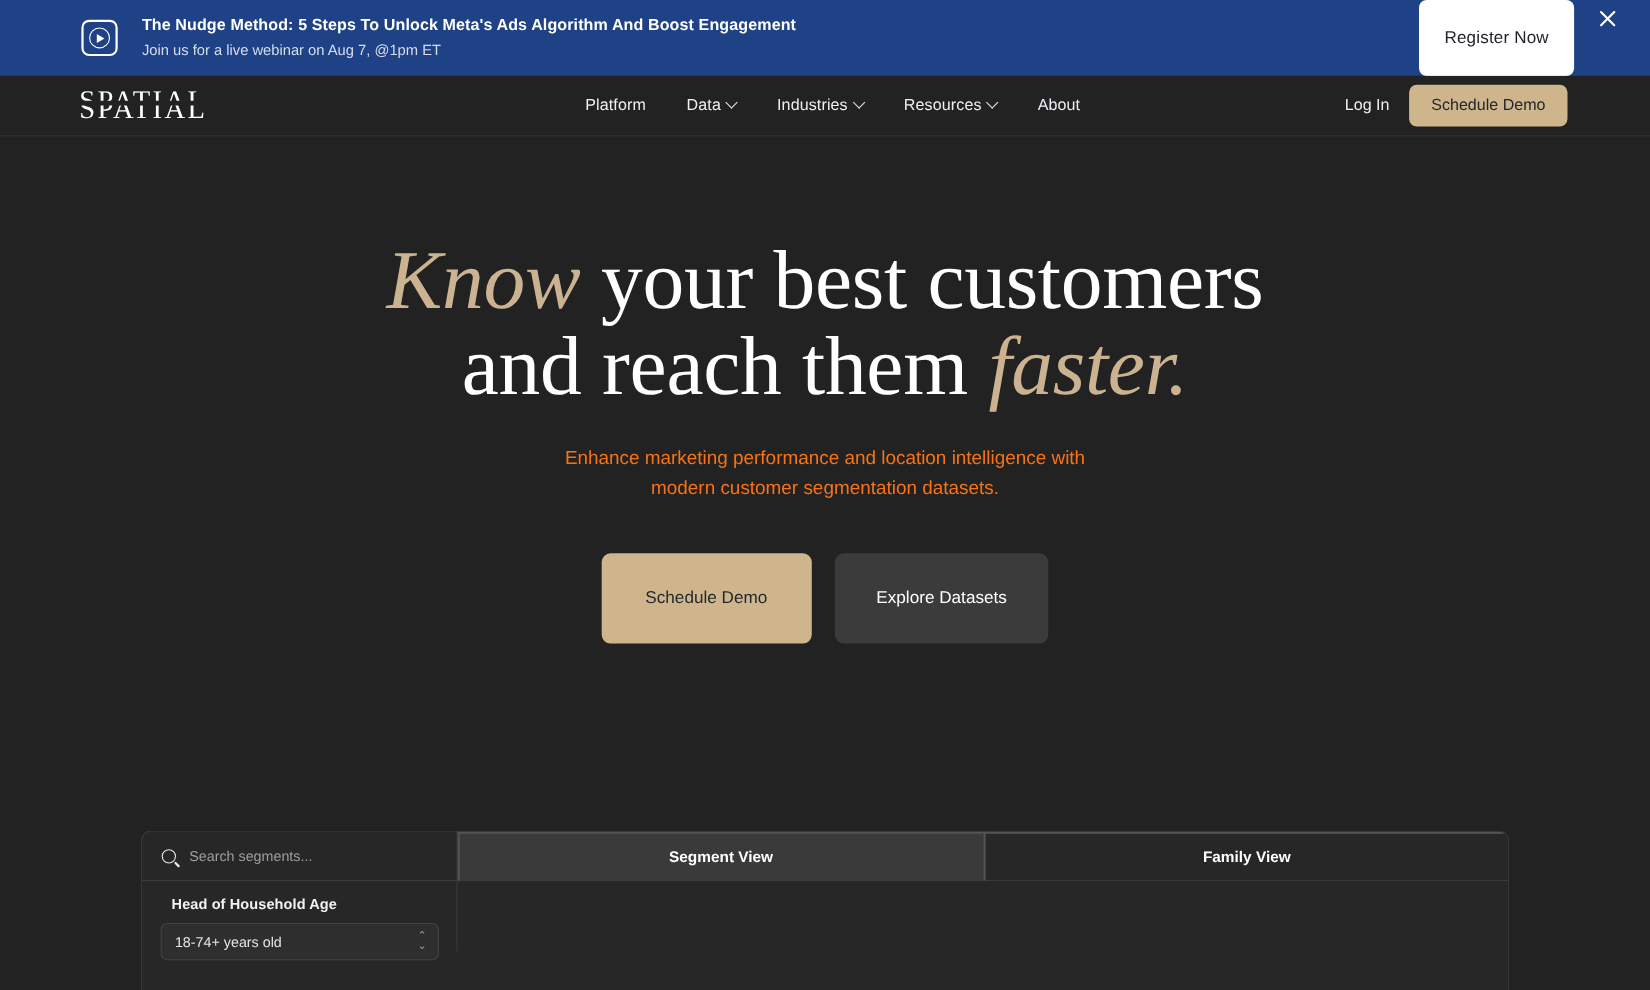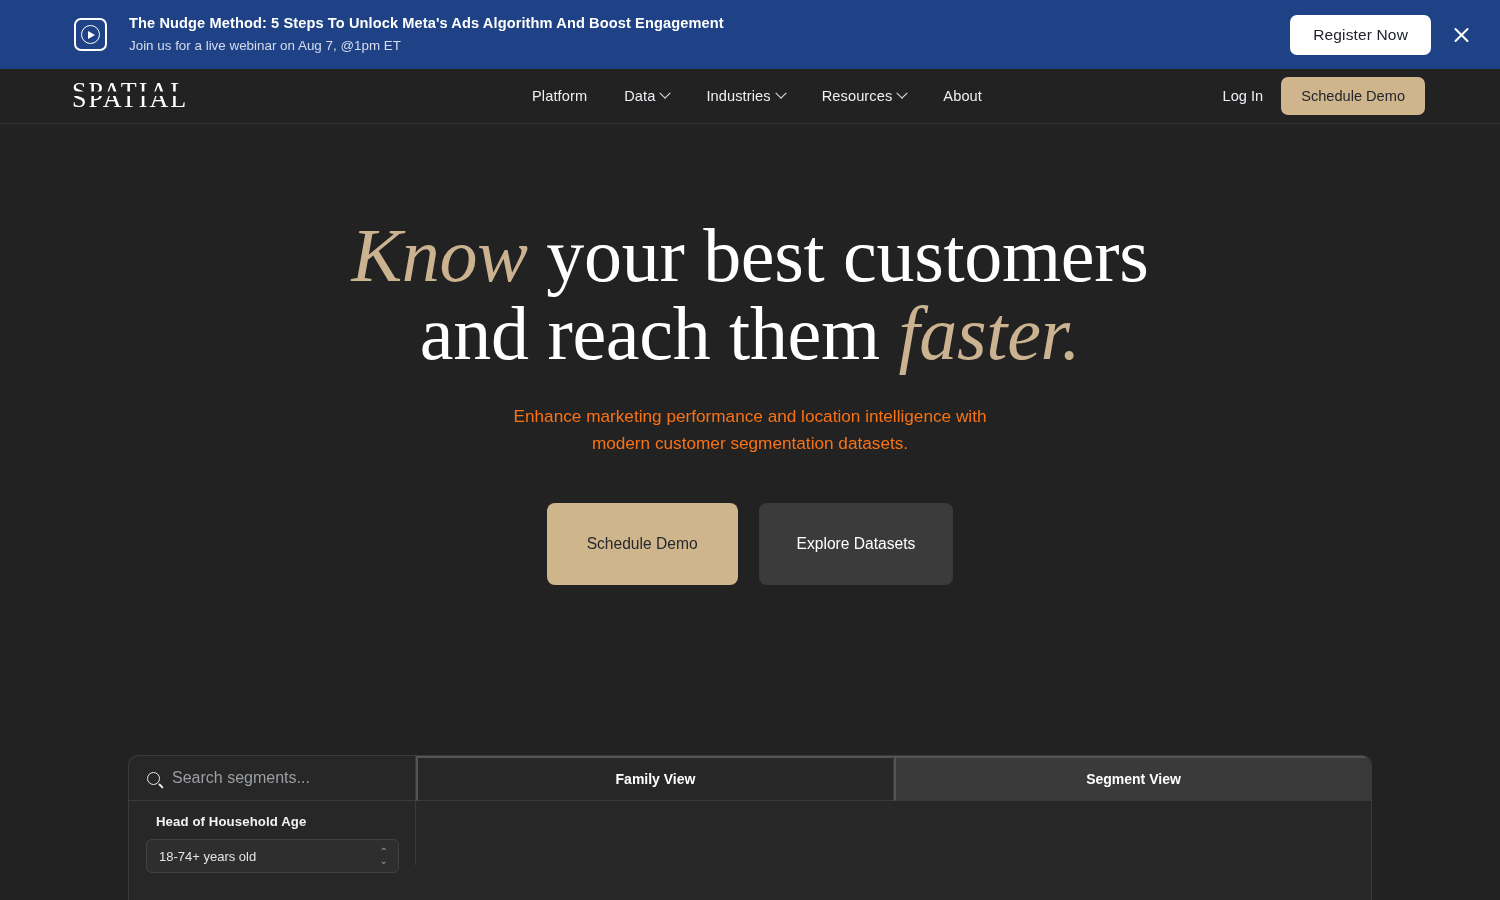--- a/index.html
+++ b/index.html
@@ -41,21 +41,21 @@
   .banner-title{
     color:#ffffff; font-size:14.6px; font-weight:bold;
     letter-spacing:.1px; line-height:1.35;
   }
   .banner-sub{
     color:#d7dced; font-size:13.4px; font-weight:400;
     margin-top:3px; line-height:1.35;
   }
   #banner-actions{
     position:absolute; right:22px; top:0; height:69px;
-    display:flex; align-items:center; gap:13px;
+    display:flex; gap:13px;
   }
   #register-now-button{
     background:#ffffff; color:#20232b;
     border:none; border-radius:7px;
     font-size:15.5px; font-family:inherit;
     padding:11px 23px; cursor:pointer;
     letter-spacing:.15px;
   }
   #banner-close-button{
     background:transparent; border:none; cursor:pointer;
@@ -229,21 +229,21 @@
     width:13px;height:13px;border:1.9px solid #e8eaec;border-radius:50%;
     position:relative; flex:none;
   }
   #search-icon::after{
     content:""; position:absolute; right:-4.5px; bottom:-3px;
     width:6px;height:1.9px;background:#e8eaec;border-radius:2px;
     transform:rotate(45deg);
   }
   #segment-search-input{
     background:transparent;border:none;outline:none;
-    color:#cfd2d6; font-size:16px; font-family:inherit;
+    color:#cfd2d6; font-size:13px; font-family:inherit;
     width:180px;
   }
   #segment-search-input::placeholder{ color:#9b9ea2; }
   #filter-group{ padding:13px 17px 0 17px; }
   #filter-label{
     color:#f0f2f4; font-size:13.2px; font-weight:bold; letter-spacing:.1px;padding-left:10px;
   }
   #age-select{
     margin-top:10px;
     height:34px; width:253px;
@@ -360,19 +360,19 @@
         <div id="filter-label">Head of Household Age</div>
         <div id="age-select">
           <span class="val">18-74+ years old</span>
           <span class="updown">⌃<br>⌄</span>
         </div>
       </div>
     </div>
 
     <div id="tabs-wrap">
       <div id="view-tabs">
+        <button class="view-tab active">Segment View</button>
         <button class="view-tab">Family View</button>
-        <button class="view-tab active">Segment View</button>
       </div>
       <div id="tab-content-area"></div>
     </div>
   </div>
 </div>
 
 </body></html>

